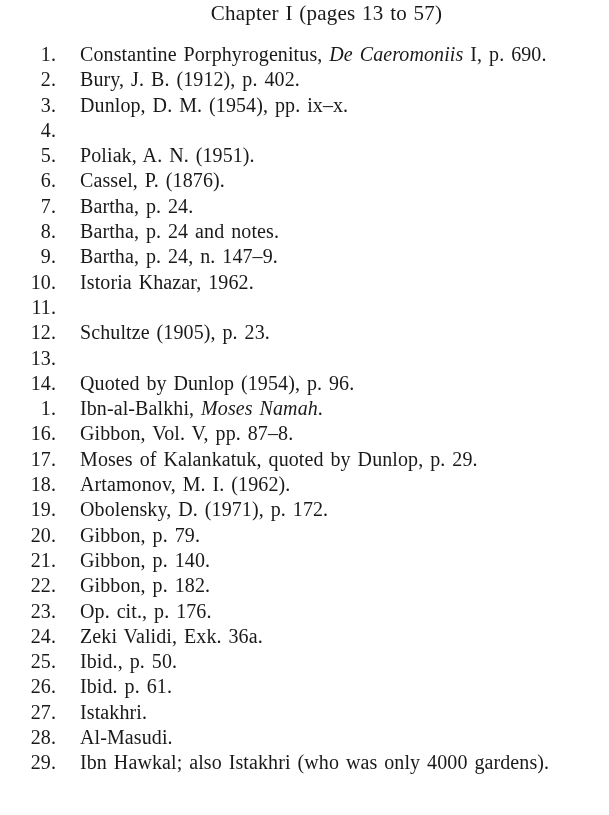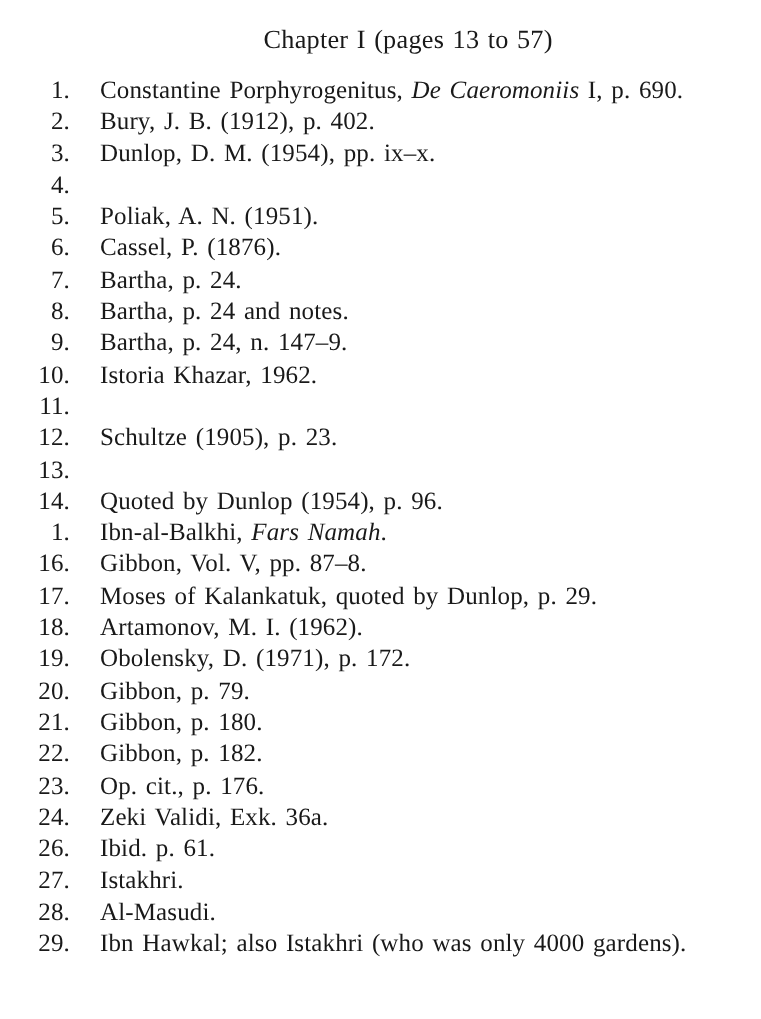--- a/index.html
+++ b/index.html
@@ -11,21 +11,21 @@
     height: 815px;
     background: #ffffff;
     font-family: "Liberation Serif", "DejaVu Serif", serif;
     color: #191919;
     overflow: hidden;
   }
   .page {
     box-sizing: border-box;
     width: 609px;
     height: 815px;
-    padding-top: 18px;
+    padding-top: 0;
   }
   .heading-row {
     text-align: center;
   }
   .heading {
     display: inline-block;
     position: relative;
     left: 22px;
     margin: 0 0 16px 0;
     font-size: 21px;
@@ -115,21 +115,21 @@
       </li>
       <li class="note">
         <span class="num">13.</span>
       </li>
       <li class="note">
         <span class="num">14.</span>
         <span class="txt"><span>Quoted by Dunlop (1954), p. 96.</span></span>
       </li>
       <li class="note">
         <span class="num">1.</span>
-        <span class="txt"><span>Ibn-al-Balkhi, </span><i>Fars Namah</i><span>.</span></span>
+        <span class="txt"><span>Ibn-al-Balkhi, </span><i>Moses Namah</i><span>.</span></span>
       </li>
       <li class="note">
         <span class="num">16.</span>
         <span class="txt"><span>Gibbon, Vol. V, pp. 87–8.</span></span>
       </li>
       <li class="note">
         <span class="num">17.</span>
         <span class="txt"><span>Moses of Kalankatuk, quoted by Dunlop, p. 29.</span></span>
       </li>
       <li class="note">
@@ -139,33 +139,37 @@
       <li class="note">
         <span class="num">19.</span>
         <span class="txt"><span>Obolensky, D. (1971), p. 172.</span></span>
       </li>
       <li class="note">
         <span class="num">20.</span>
         <span class="txt"><span>Gibbon, p. 79.</span></span>
       </li>
       <li class="note">
         <span class="num">21.</span>
-        <span class="txt"><span>Gibbon, p. 180.</span></span>
+        <span class="txt"><span>Gibbon, p. 140.</span></span>
       </li>
       <li class="note">
         <span class="num">22.</span>
         <span class="txt"><span>Gibbon, p. 182.</span></span>
       </li>
       <li class="note">
         <span class="num">23.</span>
         <span class="txt"><span>Op. cit., p. 176.</span></span>
       </li>
       <li class="note">
         <span class="num">24.</span>
         <span class="txt"><span>Zeki Validi, Exk. 36a.</span></span>
+      </li>
+      <li class="note">
+        <span class="num">25.</span>
+        <span class="txt"><span>Ibid., p. 50.</span></span>
       </li>
       <li class="note">
         <span class="num">26.</span>
         <span class="txt"><span>Ibid. p. 61.</span></span>
       </li>
       <li class="note">
         <span class="num">27.</span>
         <span class="txt"><span>Istakhri.</span></span>
       </li>
       <li class="note">

